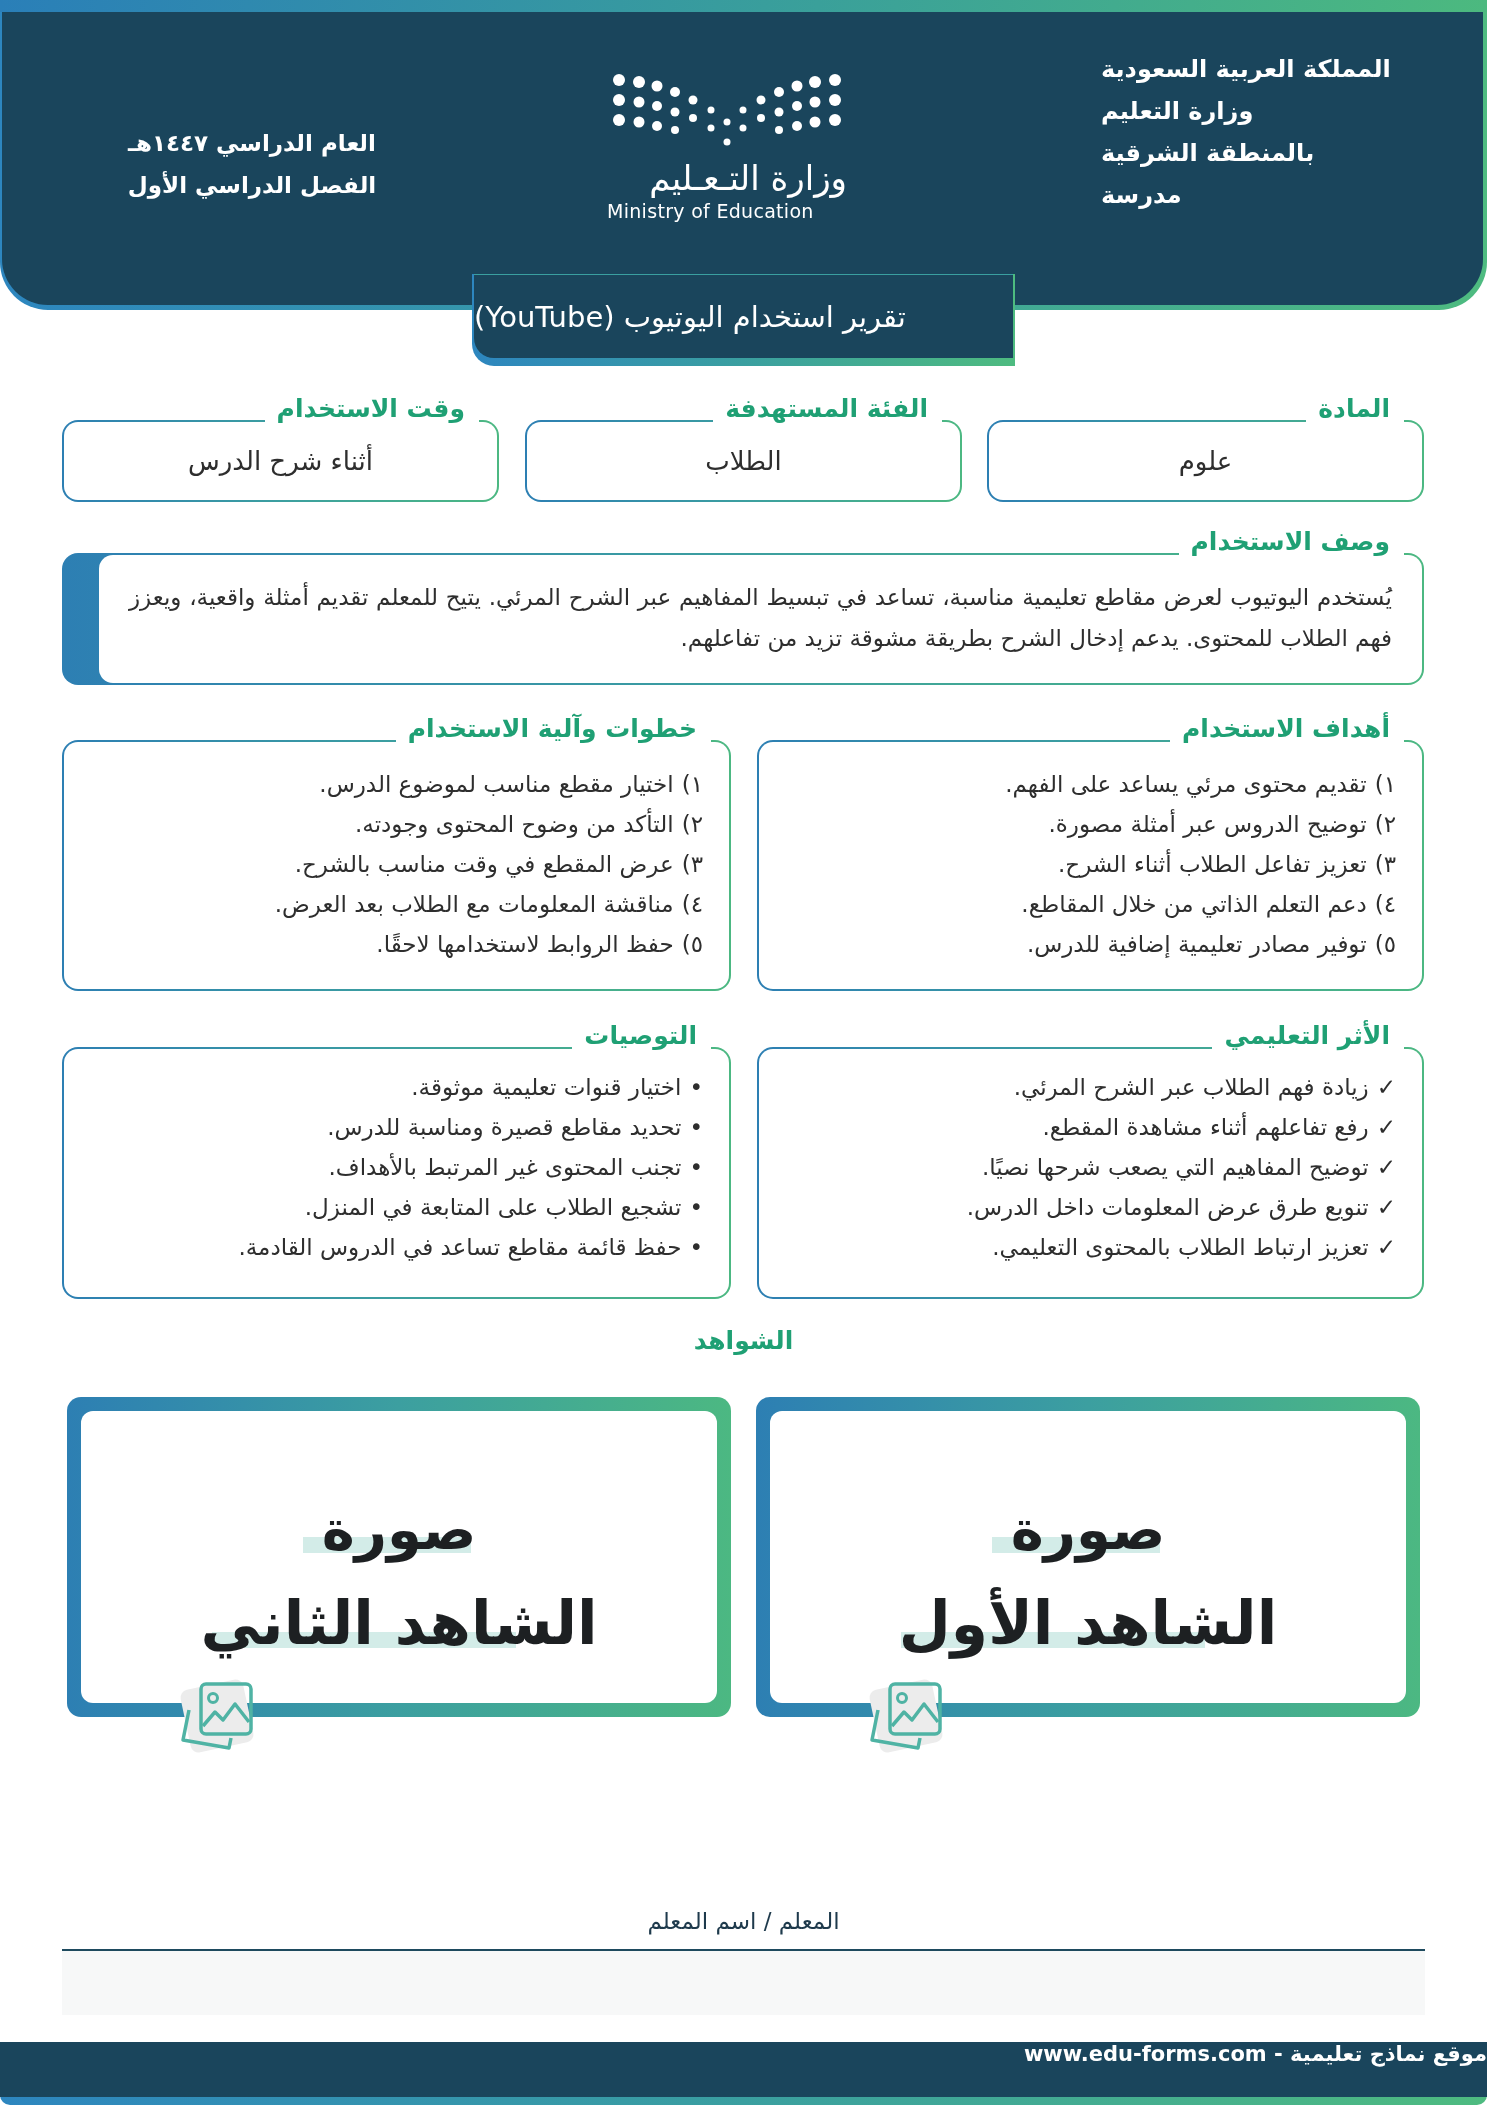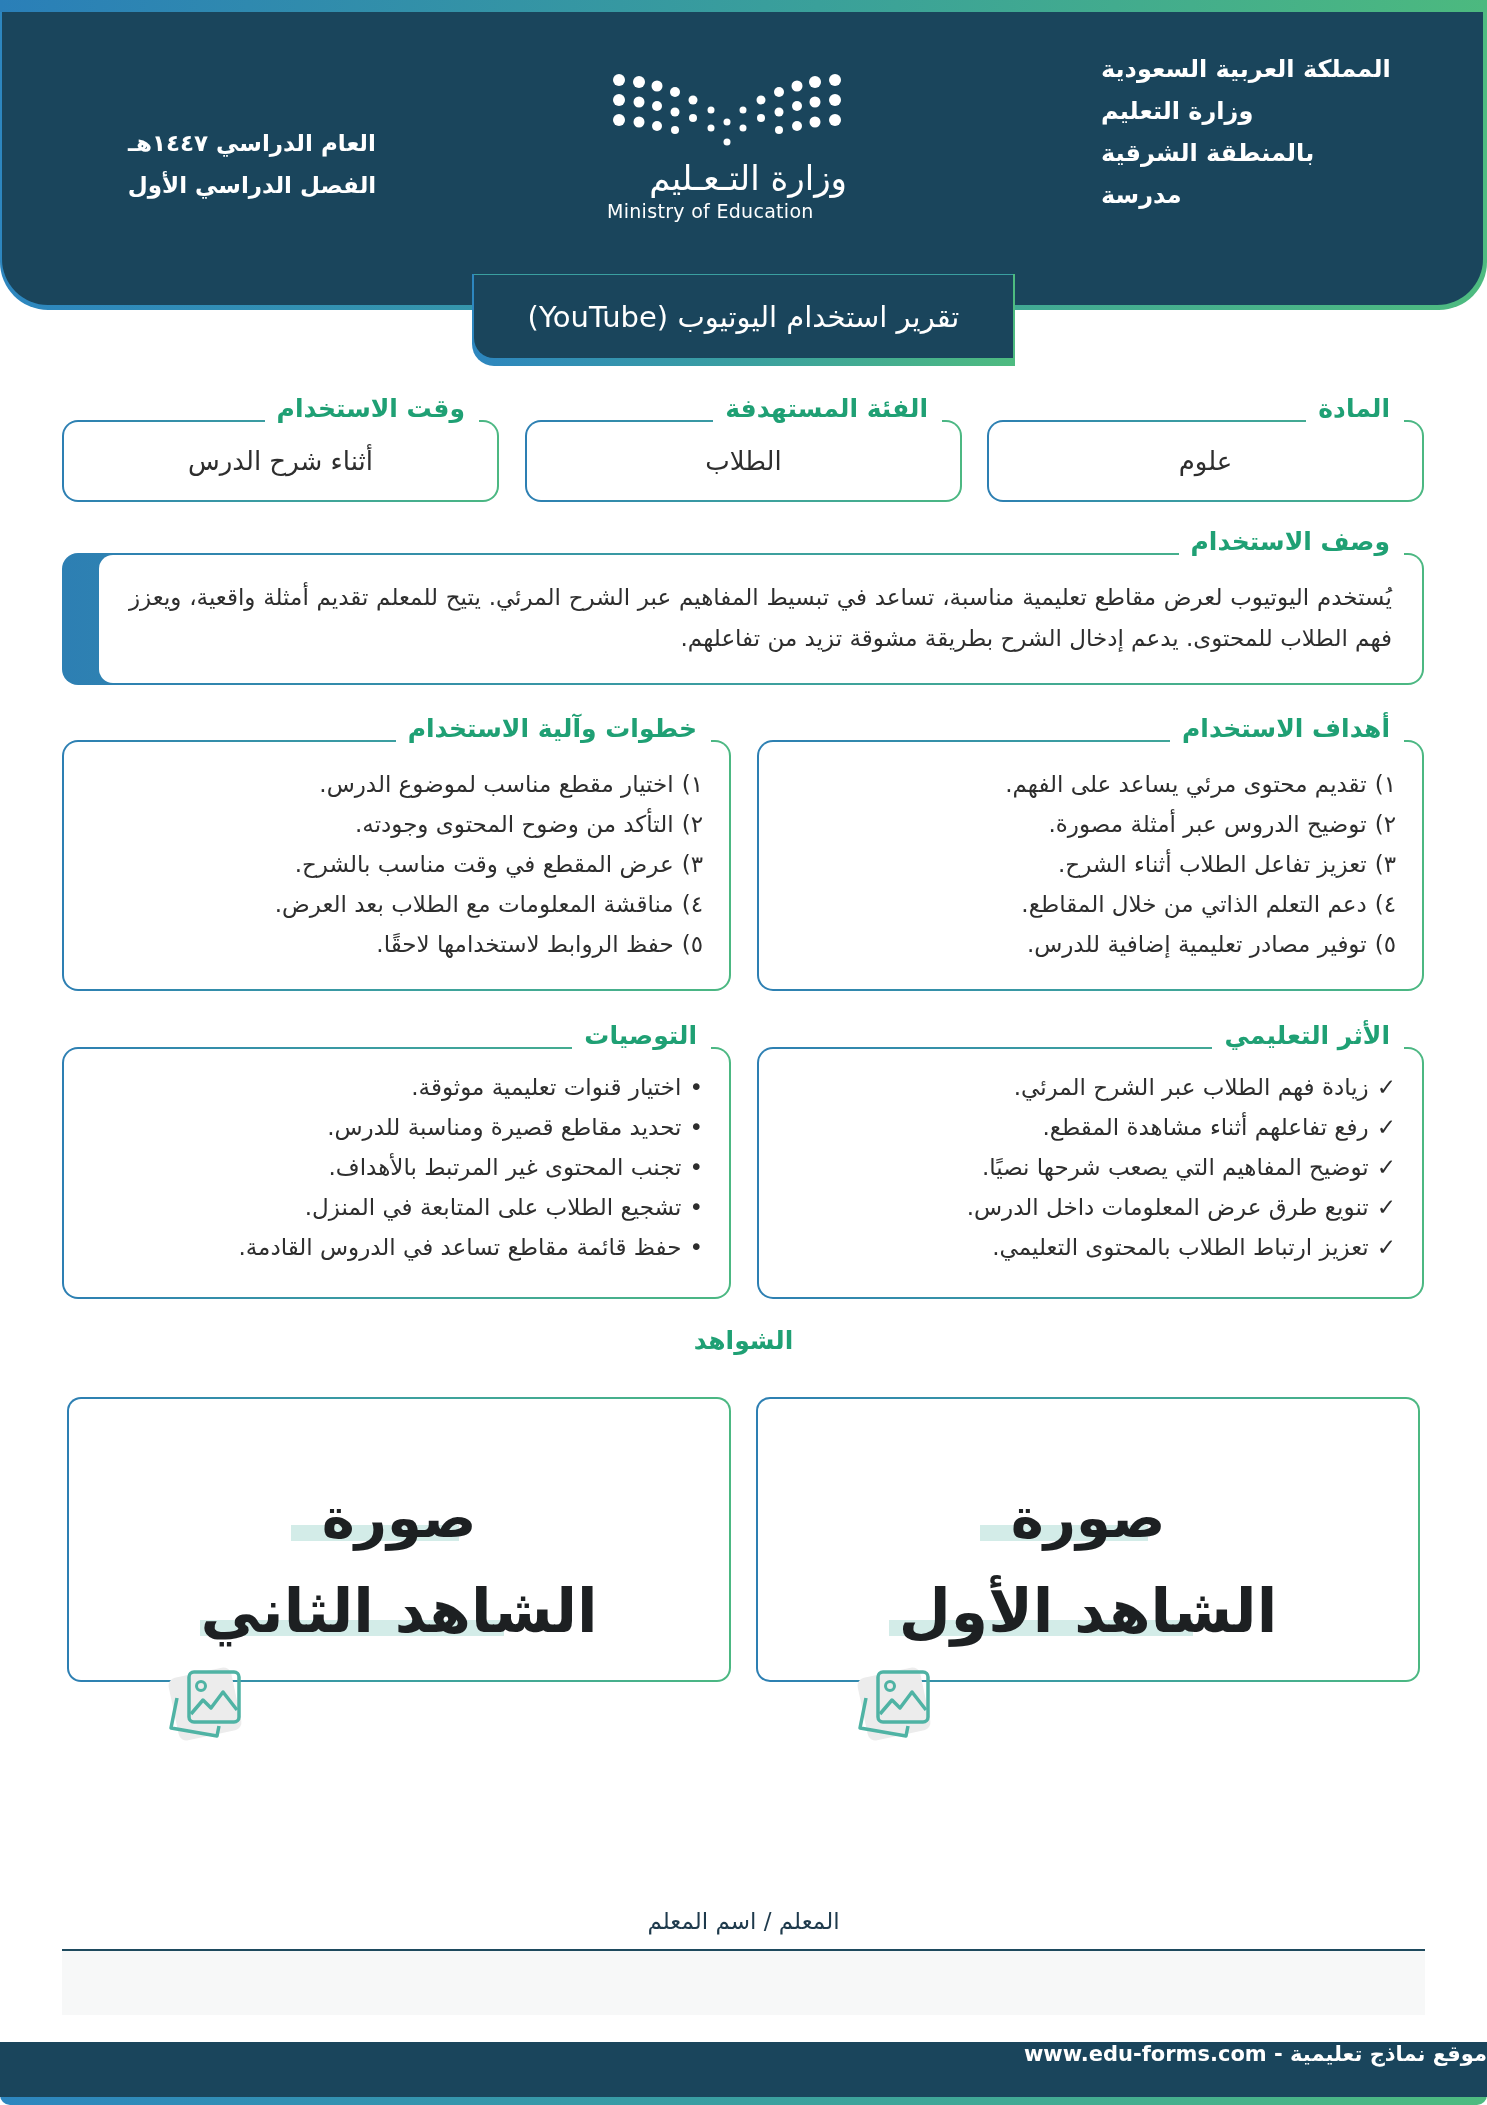--- a/index.html
+++ b/index.html
@@ -26,42 +26,42 @@
   .logo svg { display: block; margin: 0 auto; }
   .logo-ar { font-size: 34px; font-weight: normal; letter-spacing: 2px; margin-top: 8px; line-height: 40px; }
   .logo-en { font-size: 19px; direction: ltr; margin-top: 2px; letter-spacing: 0.3px; }
 
   
   .title-tab-frame { position: absolute; top: 274px; left: 472px; width: 543px; height: 92px;
     background: linear-gradient(90deg, #2d86bf 0%, #3a9fa0 50%, #4ebb80 100%);
     border-radius: 0 0 0 22px; }
   .title-tab { position: absolute; top: 274px; left: 474px; width: 539px; height: 84px;
     background: #1a455c; border-radius: 0 0 0 20px; border-top: 1px solid #3a9fa0;
-    display: flex; align-items: center; justify-content: center; color: #ffffff; font-size: 29px; font-weight: normal; }
+    display: flex; align-items: center; justify-content: flex-end; color: #ffffff; font-size: 29px; font-weight: normal; }
 
   
   .box { position: absolute; border-radius: 16px; padding: 2px;
     background: linear-gradient(90deg, #2d7fb3 0%, #3c9fa0 50%, #4cb882 100%); }
   .box-inner { width: 100%; height: 100%; background: #ffffff; border-radius: 14px; position: relative; }
   .box-label { position: absolute; top: -30px; right: 18px; background: #ffffff; padding: 0 14px 0 12px;
     color: #1fa074; font-size: 25px; font-weight: bold; line-height: 34px; white-space: nowrap; }
   .box-value { position: absolute; inset: 0; display: flex; align-items: center; justify-content: center;
     font-size: 26px; color: #2e2e2e; }
 
   .desc-text { position: absolute; top: 22px; right: 30px; left: 30px; font-size: 23px; line-height: 41px; color: #2e2e2e; text-align: justify; }
 
   .list { position: absolute; top: 22px; right: 26px; left: 20px; list-style: none; font-size: 23px; line-height: 40px; color: #2e2e2e; }
   .list li { display: flex; gap: 8px; white-space: nowrap; }
   .list .mark { flex: 0 0 auto; }
 
   .section-title { position: absolute; top: 1326px; left: 0; width: 1487px; text-align: center;
     color: #1fa074; font-size: 25px; font-weight: bold; }
 
   
-  .evidence { position: absolute; top: 1397px; width: 664px; height: 285px; border-radius: 14px; padding: 2px;
+  .evidence { position: absolute; top: 1397px; width: 664px; height: 320px; border-radius: 14px; padding: 14px;
     background: linear-gradient(90deg, #2d7fb3 0%, #3c9fa0 50%, #4cb882 100%); }
   .evidence .box-inner { border-radius: 12px; }
   .ev-line { position: absolute; left: 0; right: 0; text-align: center; font-weight: bold; color: #1d2022; }
   .ev-line span { position: relative; z-index: 1; }
   .ev-hl { position: absolute; height: 16px; background: #d3ece8; z-index: 0; }
   .ev-icon { position: absolute; }
 
   
   .teacher-label { position: absolute; top: 1908px; left: 0; width: 1487px; text-align: center; font-size: 23px; color: #1e3a4c; }
   .teacher-line { position: absolute; top: 1949px; left: 62px; width: 1363px; height: 2px; background: #1e4a5e; }

